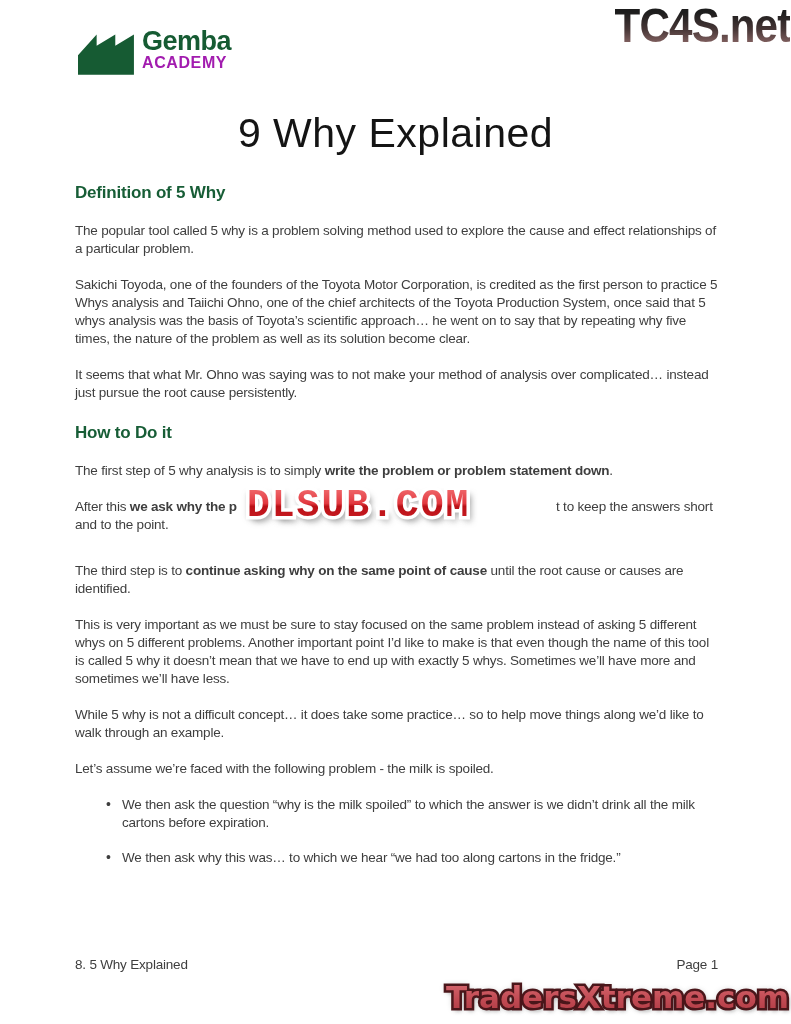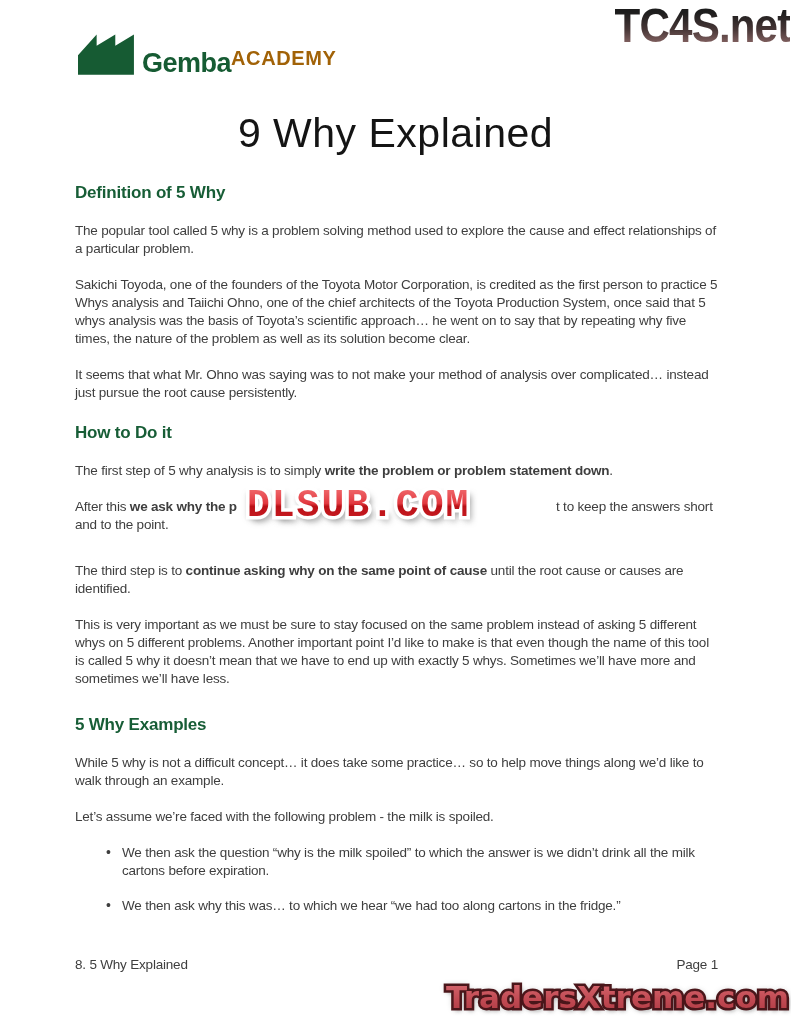--- a/index.html
+++ b/index.html
@@ -4,23 +4,23 @@
 <style>
   html,body { margin:0; padding:0; background:#ffffff; }
   .page {
     position:relative; width:791px; height:1024px; background:#ffffff;
     font-family:"Liberation Sans", sans-serif; overflow:hidden;
   }
 
   
   .logo { position:absolute; left:78px; top:26px; display:flex; align-items:flex-start; gap:6px; }
   .logo svg { display:block; }
-  .logo-text { display:flex; flex-direction:row; margin-top:24px; }
+  .logo-text { display:flex; flex-direction:column; margin-top:2px; }
   .logo-word { color:#165b33; font-weight:bold; font-size:27px; line-height:26px; letter-spacing:-0.5px; }
-  .logo-sub  { color:#a16207; font-weight:bold; font-size:20px; line-height:17px; letter-spacing:0.6px; }
+  .logo-sub  { color:#a21caf; font-weight:bold; font-size:16px; line-height:17px; letter-spacing:0.6px; }
 
   .tc4s {
     position:absolute; top:2px; right:1px;
     font-weight:bold; font-size:49px; line-height:47px; letter-spacing:-1px;
     transform:scaleX(0.86); transform-origin:100% 0;
     background:linear-gradient(180deg,#1d1d1d 22%,#463636 58%,#9b7372 100%);
     -webkit-background-clip:text; background-clip:text; color:transparent;
   }
 
   
@@ -120,21 +120,20 @@
 
     <div class="p-covered">
       <span class="line1"><span>After this </span><b>we ask why the p</b></span>
       <span class="frag-after">t to keep the answers short</span>
       <span class="line2">and to the point.</span>
     </div>
 
     <p><span>The third step is to </span><b>continue asking why on the same point of cause</b><span> until the root cause or causes are identified.</span></p>
     <p>This is very important as we must be sure to stay focused on the same problem instead of asking 5 different whys on 5 different problems.  Another important point I’d like to make is that even though the name of this tool is called 5 why it doesn’t mean that we have to end up with exactly 5 whys.  Sometimes we’ll have more and sometimes we’ll have less.</p>
 
-    <h2 class="examples">5 Why Examples</h2>
     <p>While 5 why is not a difficult concept… it does take some practice… so to help move things along we’d like to walk through an example.</p>
     <p>Let’s assume we’re faced with the following problem - the milk is spoiled.</p>
 
     <ul class="bullets">
       <li><span class="dot">•</span><span>We then ask the question “why is the milk spoiled” to which the answer is we didn’t drink all the milk cartons before expiration.</span></li>
       <li><span class="dot">•</span><span>We then ask why this was… to which we hear “we had too along cartons in the fridge.”</span></li>
     </ul>
   </div>
 
   <div class="dlsub">

